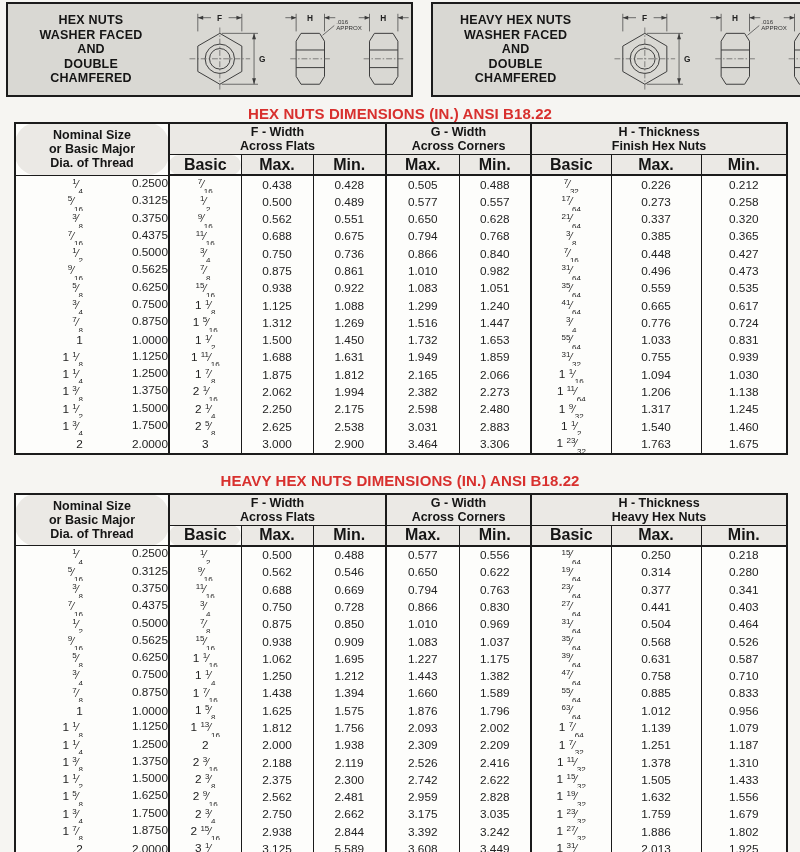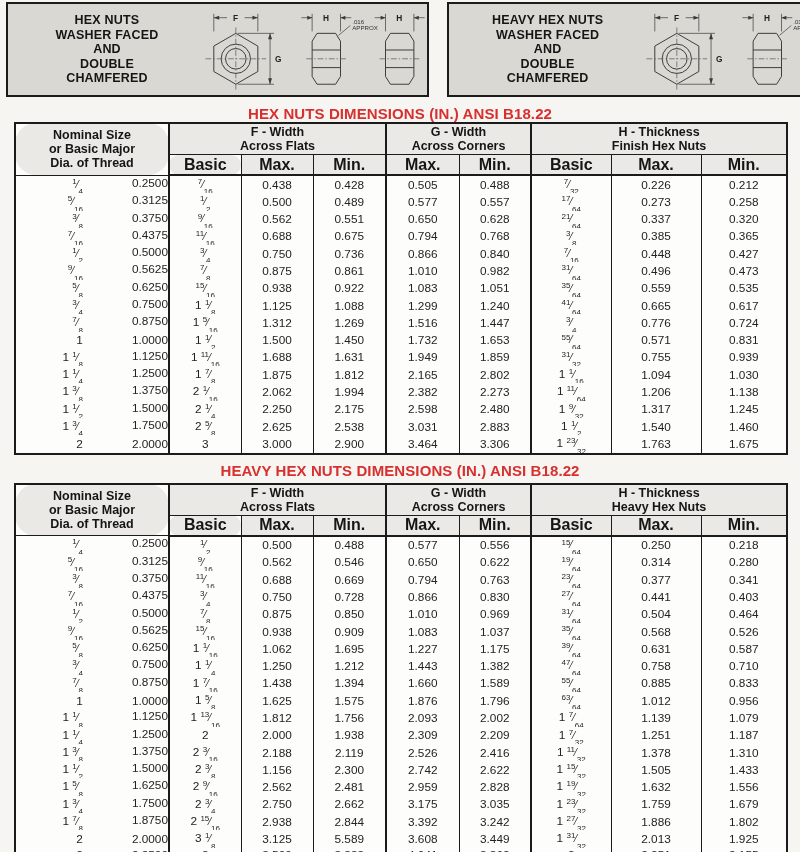--- a/index.html
+++ b/index.html
@@ -13,35 +13,35 @@
   
   .panels{display:flex;gap:18px;padding:2px 6px 0 6px;}
   .panel{
     flex:1;height:95px;background:#d9d8d3;
     border:2px solid #1b1b1b;box-sizing:border-box;
     display:flex;align-items:center;
   }
   .panel-text{
     width:150px;flex:0 0 150px;text-align:center;
     font-weight:bold;font-size:12.5px;line-height:14.5px;color:#151515;
-    letter-spacing:.2px;padding-left:24px;
+    letter-spacing:.2px;padding-left:8px;
   }
   .panel svg{flex:1;height:91px;}
   .dline{stroke:#3a3a3a;stroke-width:1;fill:none;}
   .dthin{stroke:#4a4a4a;stroke-width:.8;fill:none;}
   .dcl{stroke:#555;stroke-width:.7;fill:none;stroke-dasharray:6 2 1.5 2;}
   .dlabel{font-size:8.5px;font-weight:bold;fill:#222;}
   .dsmall{font-size:6.3px;fill:#333;}
   
   .table-title{
     text-align:center;font-weight:bold;font-size:15px;
     color:#d8302e;letter-spacing:.1px;
   }
   .tt1{margin-top:8px;}
-  .tt2{margin-top:7px;margin-bottom:4px;}
+  .tt2{margin-top:17px;margin-bottom:4px;}
   
   .tbl-wrap{margin:0 14px;}
   table.dims{
     border-collapse:collapse;table-layout:fixed;width:772px;
     background:#fdfdfb;border:2px solid #1b1b1b;
   }
   table.dims th, table.dims td{
     padding:0;margin:0;text-align:center;vertical-align:middle;
     border-left:1px solid #1b1b1b;overflow:hidden;white-space:nowrap;
   }
@@ -369,21 +369,21 @@
                 <span class="nf">1</span>
                 <span class="nd">1.0000</span>
               </span>
             </td>
             <td class="c-fb gs">1 <span class="fr"><sup>1</sup><span class="sl">⁄</span><sub>2</sub></span></td>
             <td class="c-fx">1.500</td>
             <td class="c-fn">1.450</td>
             <td class="c-gx gs">1.732</td>
             <td class="c-gn">1.653</td>
             <td class="c-hb gs"><span class="fr"><sup>55</sup><span class="sl">⁄</span><sub>64</sub></span></td>
-            <td class="c-hx">0.571</td>
+            <td class="c-hx">1.033</td>
             <td class="c-hn">0.831</td>
           </tr>
           <tr>
             <td class="nom-cell">
               <span class="nom-wrap">
                 <span class="nf">1 <span class="fr"><sup>1</sup><span class="sl">⁄</span><sub>8</sub></span></span>
                 <span class="nd">1.1250</span>
               </span>
             </td>
             <td class="c-fb gs">1 <span class="fr"><sup>11</sup><span class="sl">⁄</span><sub>16</sub></span></td>
@@ -399,21 +399,21 @@
             <td class="nom-cell">
               <span class="nom-wrap">
                 <span class="nf">1 <span class="fr"><sup>1</sup><span class="sl">⁄</span><sub>4</sub></span></span>
                 <span class="nd">1.2500</span>
               </span>
             </td>
             <td class="c-fb gs">1 <span class="fr"><sup>7</sup><span class="sl">⁄</span><sub>8</sub></span></td>
             <td class="c-fx">1.875</td>
             <td class="c-fn">1.812</td>
             <td class="c-gx gs">2.165</td>
-            <td class="c-gn">2.802</td>
+            <td class="c-gn">2.066</td>
             <td class="c-hb gs">1 <span class="fr"><sup>1</sup><span class="sl">⁄</span><sub>16</sub></span></td>
             <td class="c-hx">1.094</td>
             <td class="c-hn">1.030</td>
           </tr>
           <tr>
             <td class="nom-cell">
               <span class="nom-wrap">
                 <span class="nf">1 <span class="fr"><sup>3</sup><span class="sl">⁄</span><sub>8</sub></span></span>
                 <span class="nd">1.3750</span>
               </span>
@@ -721,21 +721,21 @@
             <td class="c-hn">1.310</td>
           </tr>
           <tr>
             <td class="nom-cell">
               <span class="nom-wrap">
                 <span class="nf">1 <span class="fr"><sup>1</sup><span class="sl">⁄</span><sub>2</sub></span></span>
                 <span class="nd">1.5000</span>
               </span>
             </td>
             <td class="c-fb gs">2 <span class="fr"><sup>3</sup><span class="sl">⁄</span><sub>8</sub></span></td>
-            <td class="c-fx">1.156</td>
+            <td class="c-fx">2.375</td>
             <td class="c-fn">2.300</td>
             <td class="c-gx gs">2.742</td>
             <td class="c-gn">2.622</td>
             <td class="c-hb gs">1 <span class="fr"><sup>15</sup><span class="sl">⁄</span><sub>32</sub></span></td>
             <td class="c-hx">1.505</td>
             <td class="c-hn">1.433</td>
           </tr>
           <tr>
             <td class="nom-cell">
               <span class="nom-wrap">

